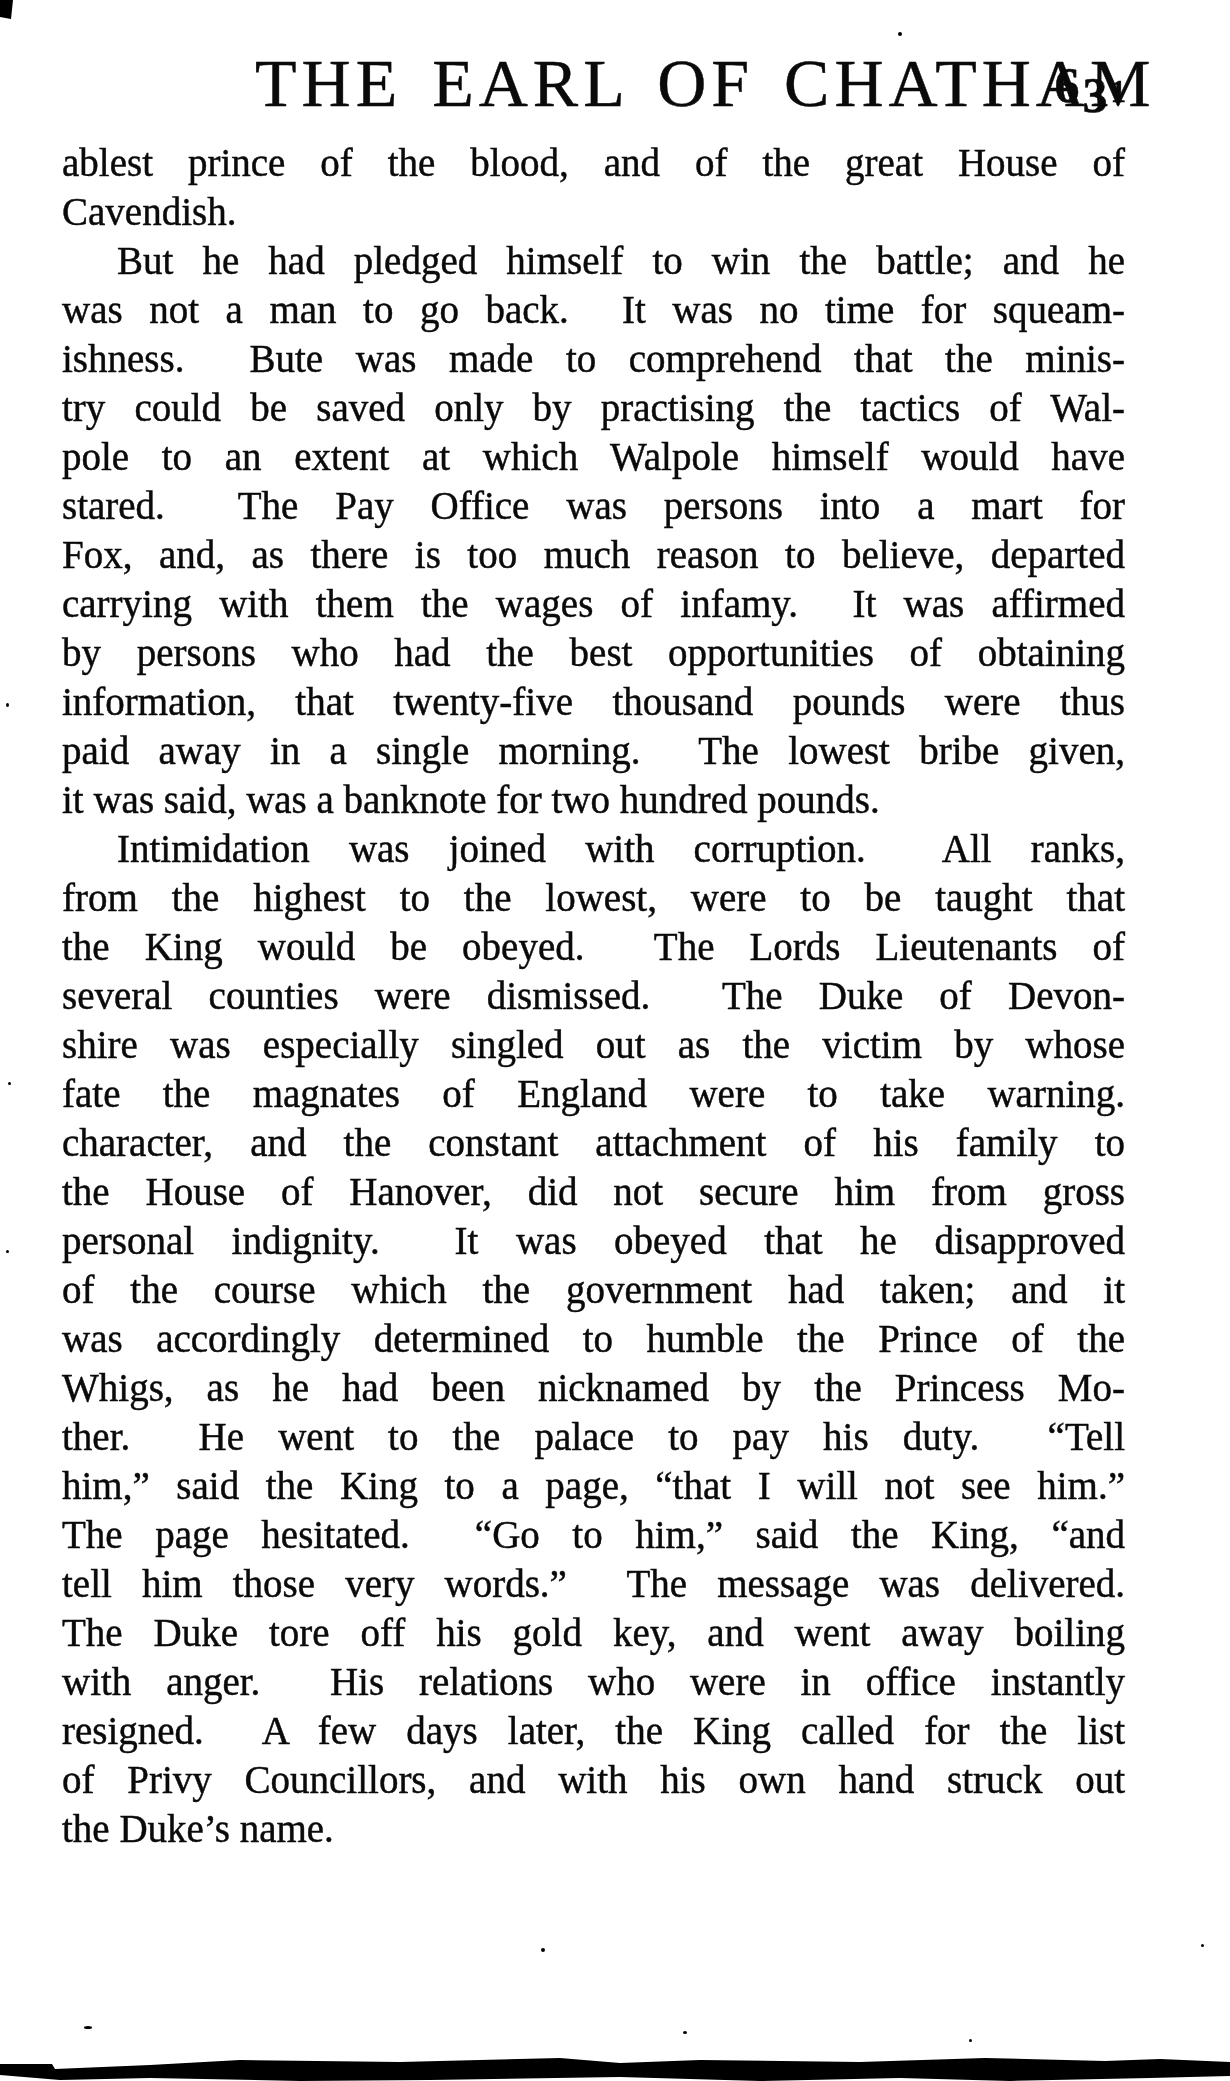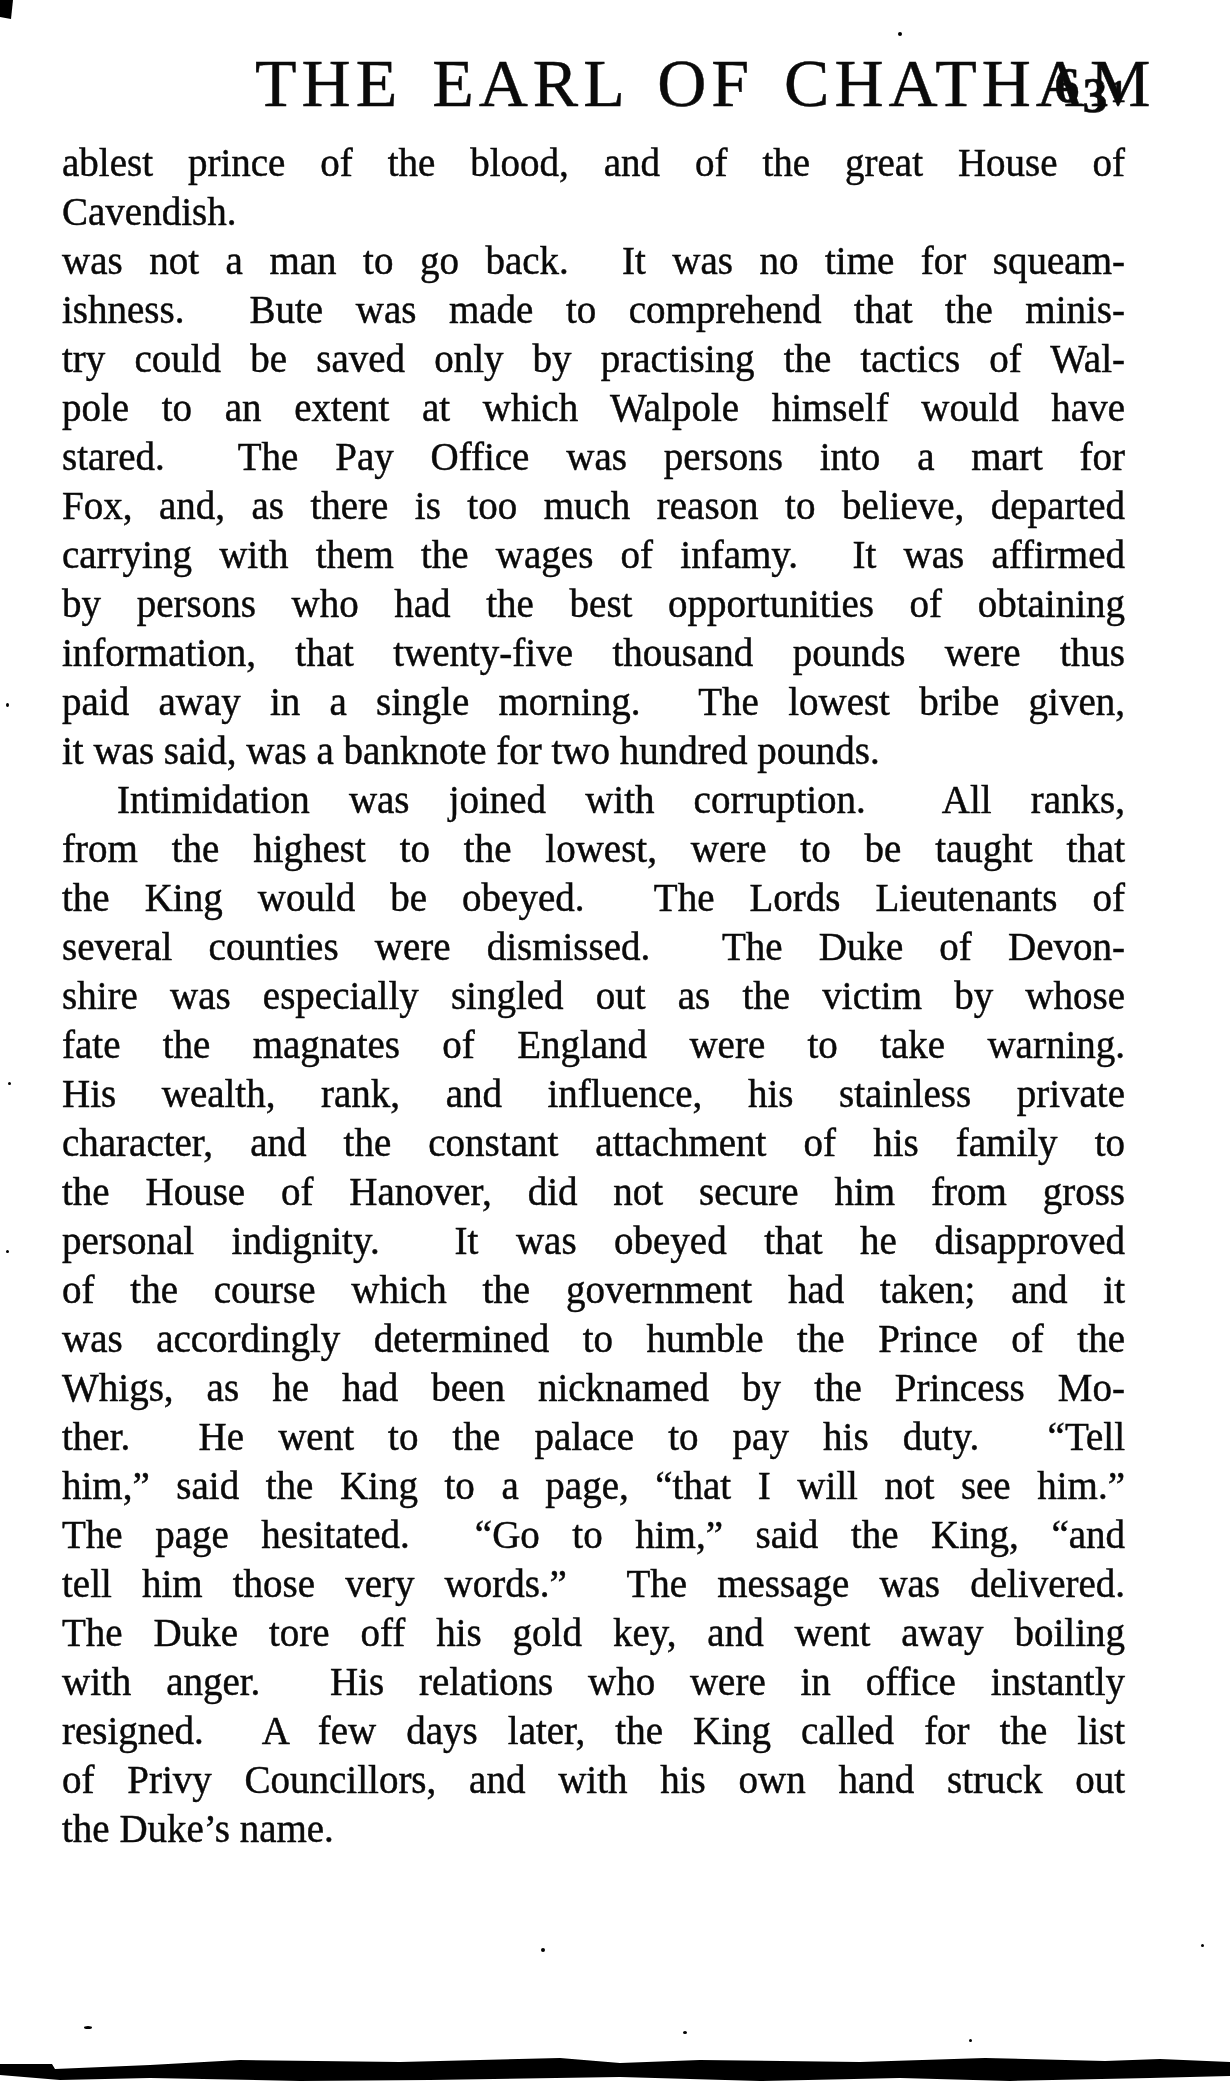--- a/index.html
+++ b/index.html
@@ -87,38 +87,38 @@
 <div class="page">
 
   <div class="header">
     <div class="header-title">THE EARL OF CHATHAM</div>
     <div class="page-number"><span class="dn dn6">6</span><span class="dn dn3">3</span><span class="dn dn1">1</span></div>
   </div>
 
   <div class="body-text" id="body-text">
       <div class="line">ablest prince of the blood, and of the great House of</div>
       <div class="line para-end">Cavendish.</div>
+      <div class="line indent">But he had pledged himself to win the battle; and he</div>
       <div class="line">was not a man to go back.  It was no time for squeam-</div>
       <div class="line">ishness.  Bute was made to comprehend that the minis-</div>
       <div class="line">try could be saved only by practising the tactics of Wal-</div>
       <div class="line">pole to an extent at which Walpole himself would have</div>
       <div class="line">stared.  The Pay Office was persons into a mart for</div>
       <div class="line">Fox, and, as there is too much reason to believe, departed</div>
       <div class="line">carrying with them the wages of infamy.  It was affirmed</div>
       <div class="line">by persons who had the best opportunities of obtaining</div>
       <div class="line">information, that twenty-five thousand pounds were thus</div>
       <div class="line">paid away in a single morning.  The lowest bribe given,</div>
       <div class="line para-end">it was said, was a banknote for two hundred pounds.</div>
       <div class="line indent">Intimidation was joined with corruption.  All ranks,</div>
       <div class="line">from the highest to the lowest, were to be taught that</div>
       <div class="line">the King would be obeyed.  The Lords Lieutenants of</div>
       <div class="line">several counties were dismissed.  The Duke of Devon-</div>
       <div class="line">shire was especially singled out as the victim by whose</div>
       <div class="line">fate the magnates of England were to take warning.</div>
-      <div class="line">His wealth, rank, and influence, his stainless private</div>
       <div class="line">character, and the constant attachment of his family to</div>
       <div class="line">the House of Hanover, did not secure him from gross</div>
       <div class="line">personal indignity.  It was obeyed that he disapproved</div>
       <div class="line">of the course which the government had taken; and it</div>
       <div class="line">was accordingly determined to humble the Prince of the</div>
       <div class="line">Whigs, as he had been nicknamed by the Princess Mo-</div>
       <div class="line">ther.  He went to the palace to pay his duty.  “Tell</div>
       <div class="line">him,” said the King to a page, “that I will not see him.”</div>
       <div class="line">The page hesitated.  “Go to him,” said the King, “and</div>
       <div class="line">tell him those very words.”  The message was delivered.</div>

